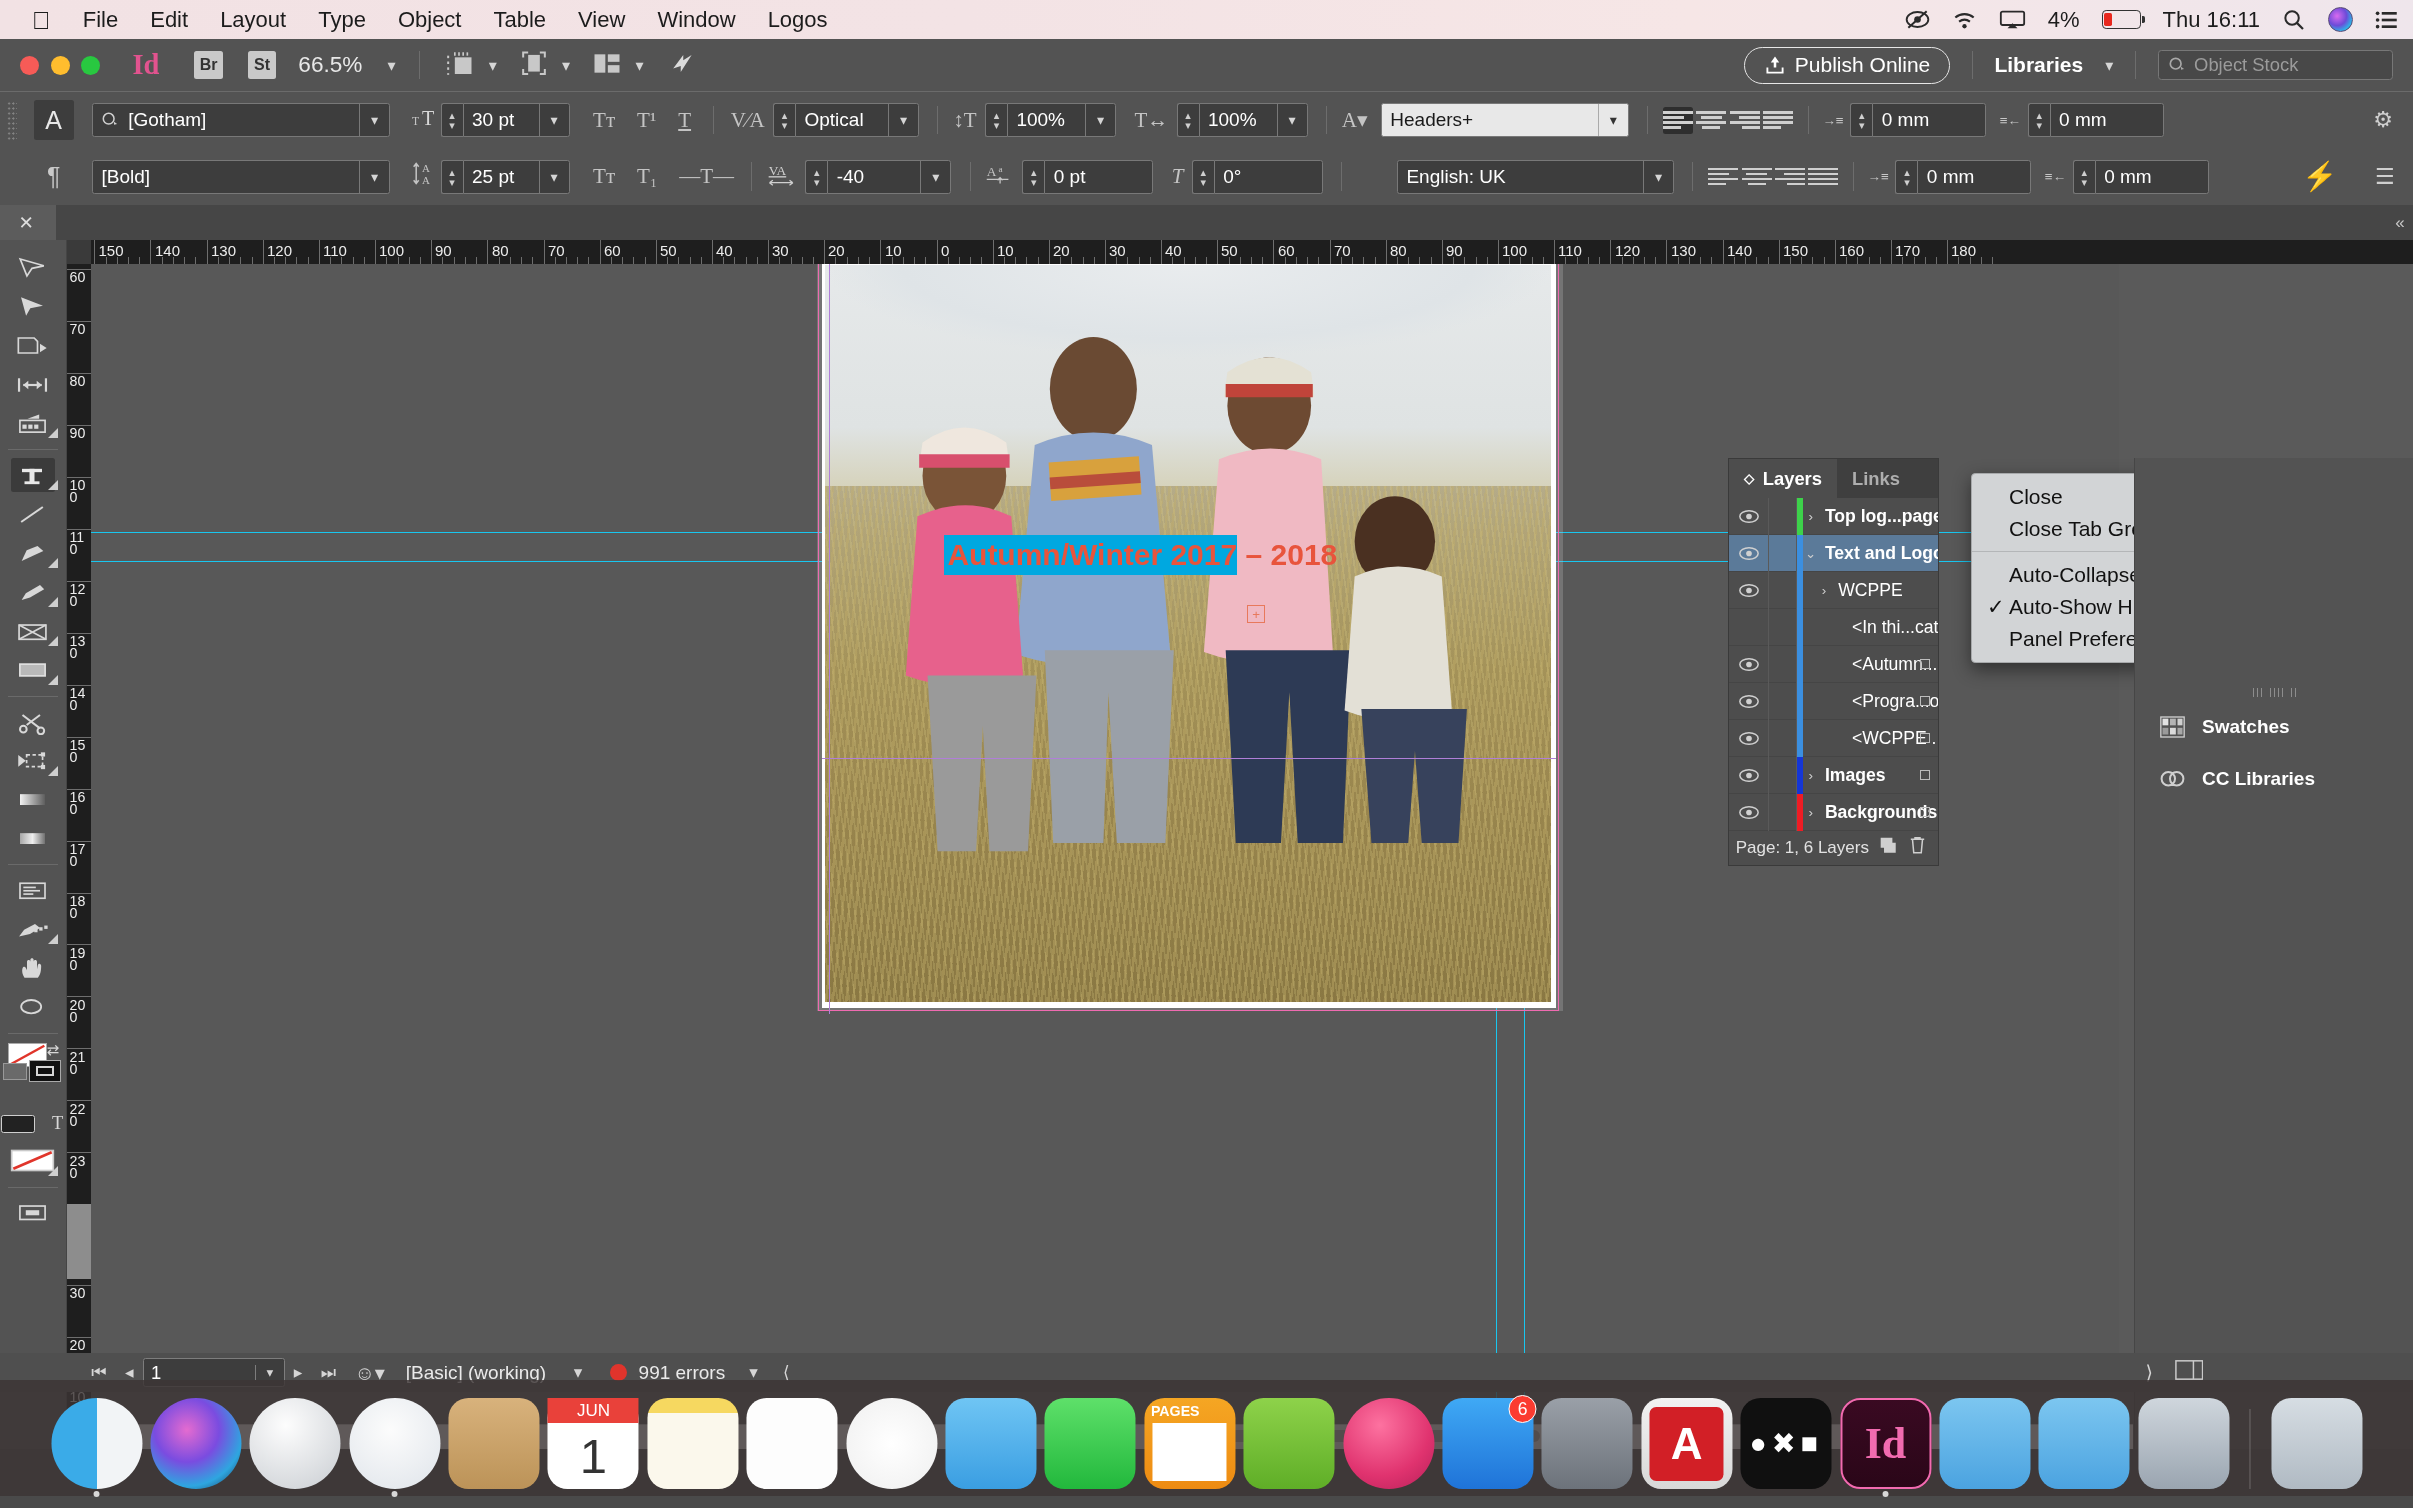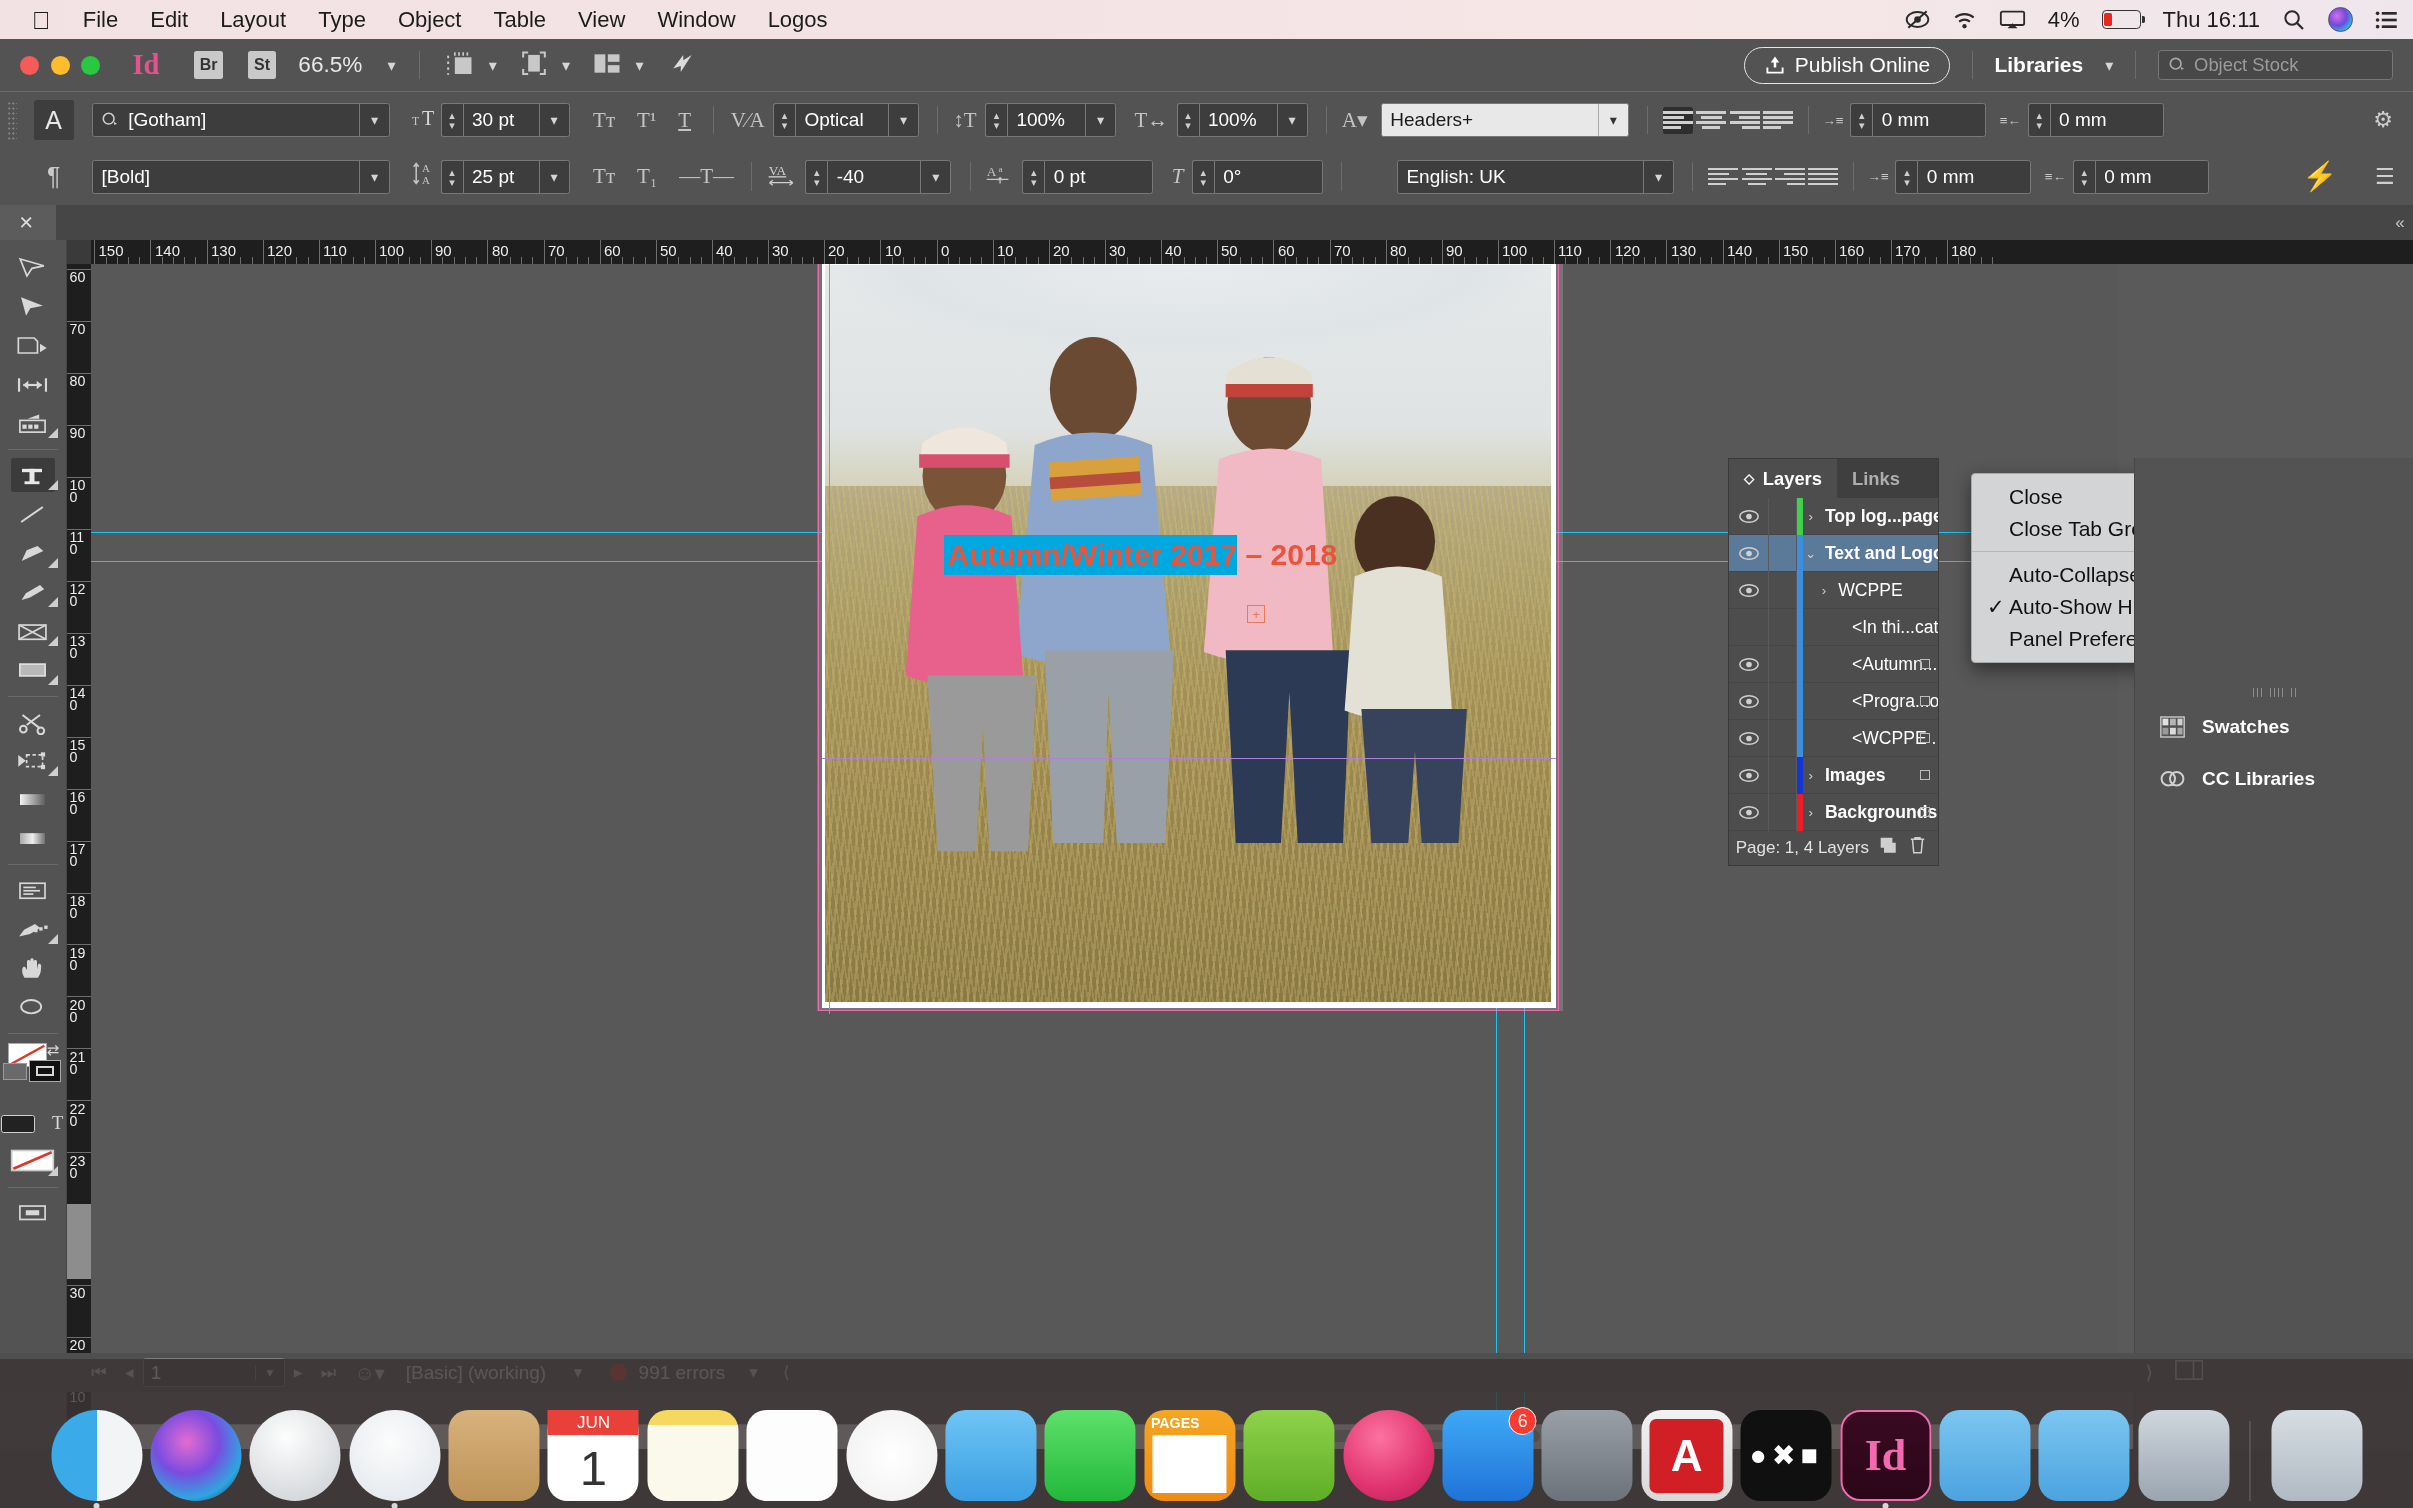--- a/index.html
+++ b/index.html
@@ -166,21 +166,21 @@
   .status { position:absolute; left:0; bottom:0; width:2413px; height:39px; background:#4f4f4f;
      display:flex; align-items:center; color:#eaeaea; font-size:19px; }
   .status .nv { padding:0 9.2px; color:#d6d6d6; font-size:17px;}
   .pagefld { width:142px; height:28.5px; background:#3d3d3d; border:0.8px solid #7d7d7d; border-radius:2.5px;
     display:flex; align-items:center; }
   .pagefld .t { padding-left:7.5px; color:#fff; font-size:18.4px; flex:1;}
   .pagefld .d { width:28.5px; border-left:0.8px solid #7d7d7d; text-align:center; color:#d5d5d5; font-size:13.4px;}
   .errdot { width:17px; height:17px; border-radius:50%; background:#e0342c; }
 
   
-  .dock { position:absolute; left:0; bottom:0; width:2413px; height:149px;
+  .dock { position:absolute; left:0; bottom:12px; width:2413px; height:116px;
      background:rgba(60,52,52,.82); }
   .dockinner { position:absolute; left:50%; transform:translateX(-50%); bottom:6.7px;
      display:flex; align-items:flex-end; gap:8.4px;}
   .dicon { width:91px; height:91px; border-radius:20px; position:relative; }
   .ddot { position:absolute; left:50%; transform:translateX(-50%); bottom:-7.5px; width:5.9px;height:5.9px;
      border-radius:50%; background:#d8d8d8;}
   .dsep { width:1.7px; height:80px; background:rgba(255,255,255,.25); margin:0 11.7px;}
   .badge { position:absolute; right:-3.4px; top:-3.4px; min-width:28.5px; height:28.5px; border-radius:14.2px;
      background:#fb3b30; color:#fff; font-size:17.6px; display:flex; align-items:center;
      justify-content:center; border:1.7px solid #fff;}
@@ -1218,21 +1218,21 @@
               <div class="lockcol"></div>
               <div class="swatchbar" style="background: rgb(238, 28, 36);"></div>
               <div style="display: flex; align-items: center; flex: 1 1 0%; overflow: hidden; padding-left: 0px;">
                 <span class="disc">›</span>
                 <span class="lname bold">Backgrounds</span>
               </div>
               <span class="sqmark"></span>
             </div>
           </div>
         <div class="panelfoot">
-          <span>Page: 1, 4 Layers</span>
+          <span>Page: 1, 6 Layers</span>
           <span style="margin-left:auto;margin-right:11.7px;color:#d8d8d8;">
             <svg width="18.4" height="18.4" viewBox="0 0 22 22">
                 <path d="M2 2 h14 v6 h4 v12 H6 v-6 H2 Z" fill="#cfcfcf"></path>
               </svg>
           </span>
           <span style="margin-right:11.7px;color:#d8d8d8;">
             <svg width="17" height="18.4" viewBox="0 0 20 22">
                 <path d="M2 4 h16 M7 4 V2 h6 v2 M4 4 l1.5 16 h9 L16 4" fill="none" stroke="#cfcfcf" stroke-width="1.8"></path>
               </svg>
           </span>

